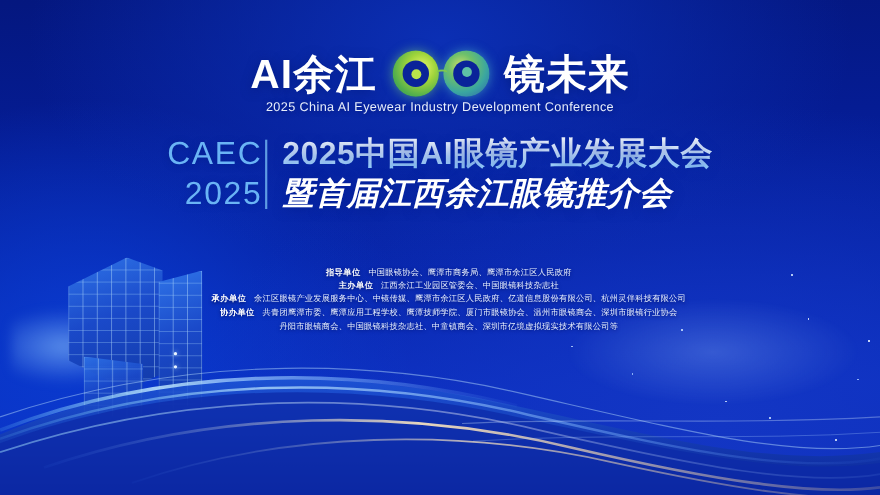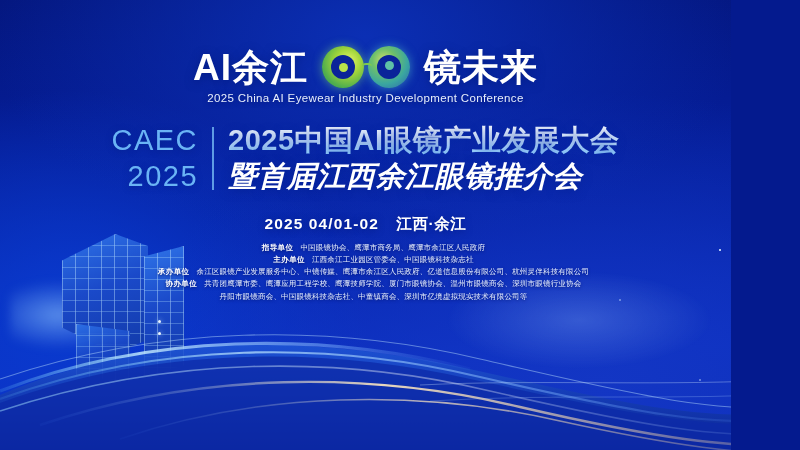--- a/index.html
+++ b/index.html
@@ -2,21 +2,21 @@
 <html><head>
 <meta charset="utf-8">
 <style>
   html,body{margin:0;padding:0;}
   body{
     width:800px;height:450px;overflow:hidden;
     font-family:"Liberation Sans","DejaVu Sans",sans-serif;
     background:#041a8e;
   }
   .poster{
-    position:relative;width:731px;height:450px;overflow:hidden;
+    position:relative;width:800px;height:450px;overflow:hidden;
     background:
       radial-gradient(ellipse 520px 300px at 50% 8%, #0b2fb4 0%, rgba(8,32,150,0) 72%),
       radial-gradient(ellipse 700px 420px at 82% 86%, #1336c4 0%, rgba(10,30,150,0) 70%),
       radial-gradient(ellipse 420px 320px at 10% 70%, #0a3bd0 0%, rgba(8,28,140,0) 70%),
       linear-gradient(178deg,#04177f 0%,#051c93 26%,#0623a6 52%,#0a2ec0 78%,#0c2bb2 100%);
   }
 
   
   .stars{position:absolute;inset:0;opacity:.85;
     background-image:
@@ -107,21 +107,21 @@
     color:#e7eefc;font-size:11.5px;letter-spacing:.35px;font-weight:500;
     text-shadow:0 1px 5px rgba(0,20,110,.8);
   }
 
   .title-block{
     position:absolute;left:0;right:0;top:123px;
     display:flex;justify-content:center;align-items:stretch;gap:0;
   }
   .caec{
     display:flex;flex-direction:column;justify-content:flex-start;
-    padding-right:14px;text-align:right;
+    padding-right:2px;text-align:right;
   }
   .caec div{
     color:#6ab4f5;font-size:29px;font-weight:500;line-height:1.23;letter-spacing:1.5px;
     text-shadow:0 1px 6px rgba(0,30,130,.6);
   }
   .vline{width:2px;background:#6fb2ee;opacity:.85;margin:4px 0;}
   .titles{padding-left:14px;display:flex;flex-direction:column;justify-content:center;}
   .t1{
     font-size:29px;font-weight:bold;line-height:1.23;letter-spacing:.5px;
     background:linear-gradient(180deg,#ffffff 0%,#dff0ff 40%,#7ecbff 100%);
@@ -242,25 +242,20 @@
         <div>CAEC</div>
         <div>2025</div>
       </div>
       <div class="vline"></div>
       <div class="titles">
         <div class="t1">2025中国AI眼镜产业发展大会</div>
         <div class="t2">暨首届江西余江眼镜推介会</div>
       </div>
     </div>
 
-    <div class="date-row">
-      <span>2025</span>
-      <span>04/01-02</span>
-      <span class="city">江西·余江</span>
-    </div>
 
     <div class="orgs">
       <div class="org-row">
         <span class="org-label">指导单位</span>
         <span class="org-value">中国眼镜协会、鹰潭市商务局、鹰潭市余江区人民政府</span>
       </div>
       <div class="org-row">
         <span class="org-label">主办单位</span>
         <span class="org-value">江西余江工业园区管委会、中国眼镜科技杂志社</span>
       </div>

